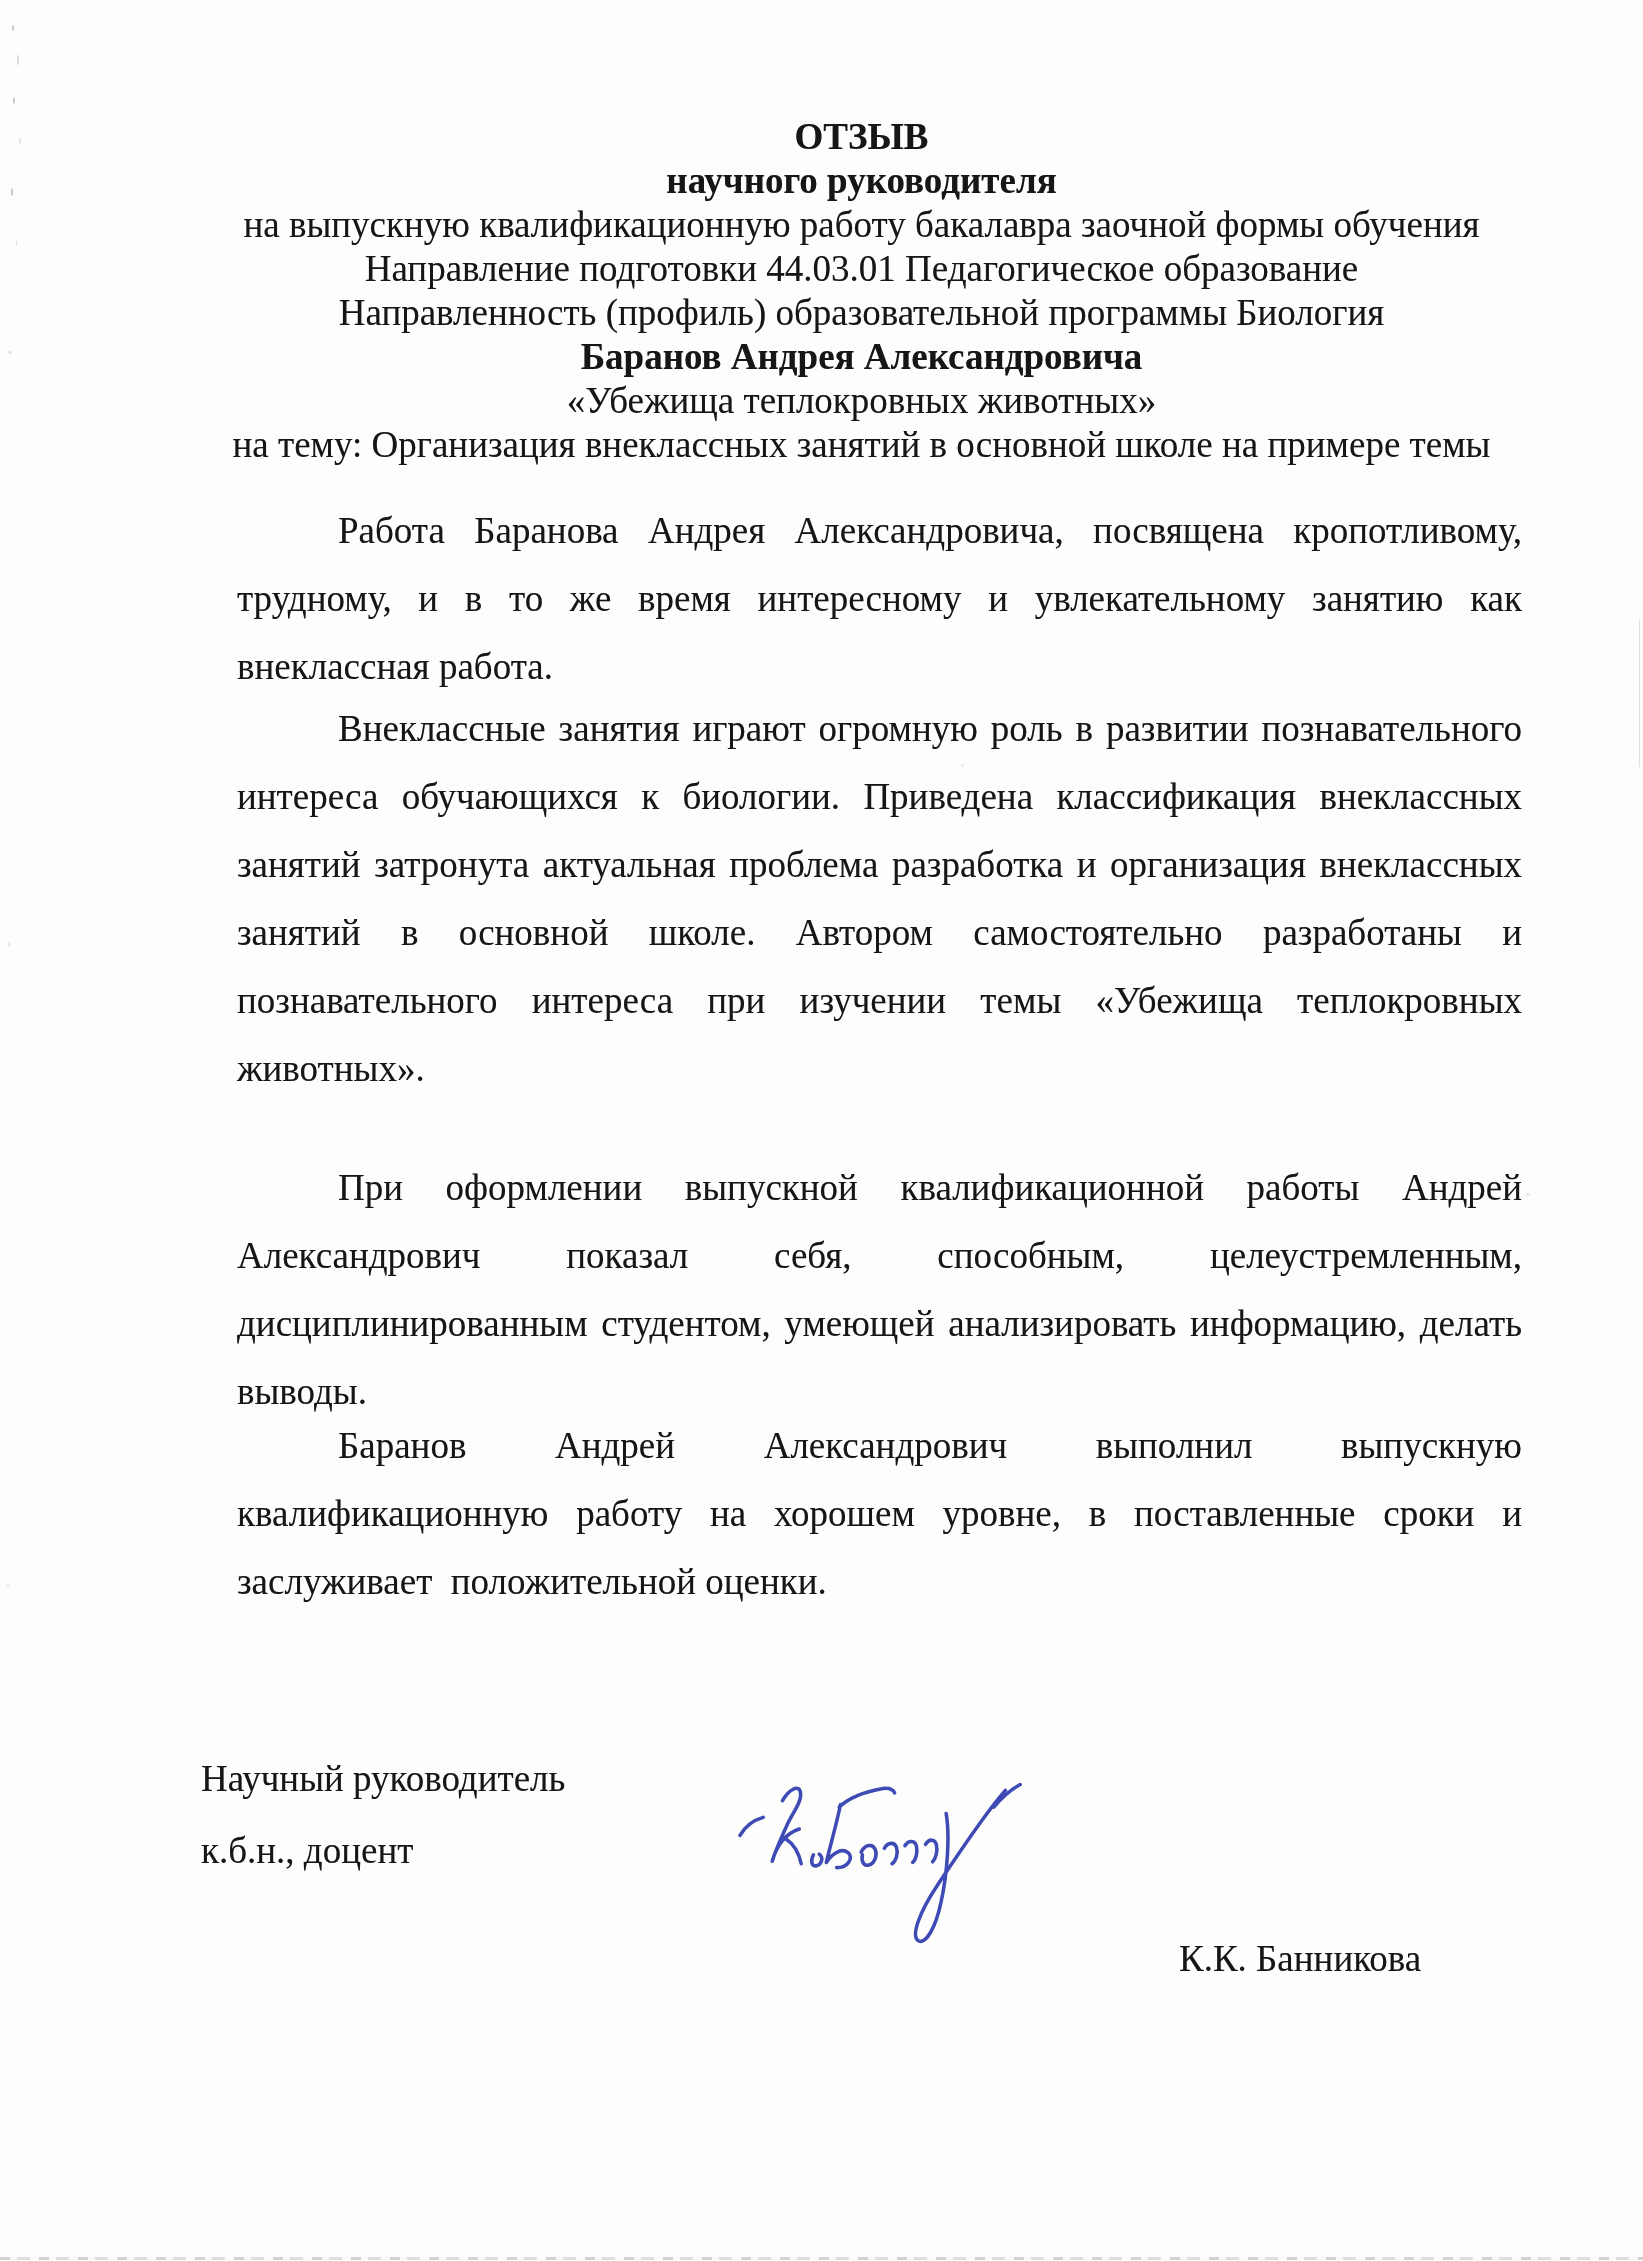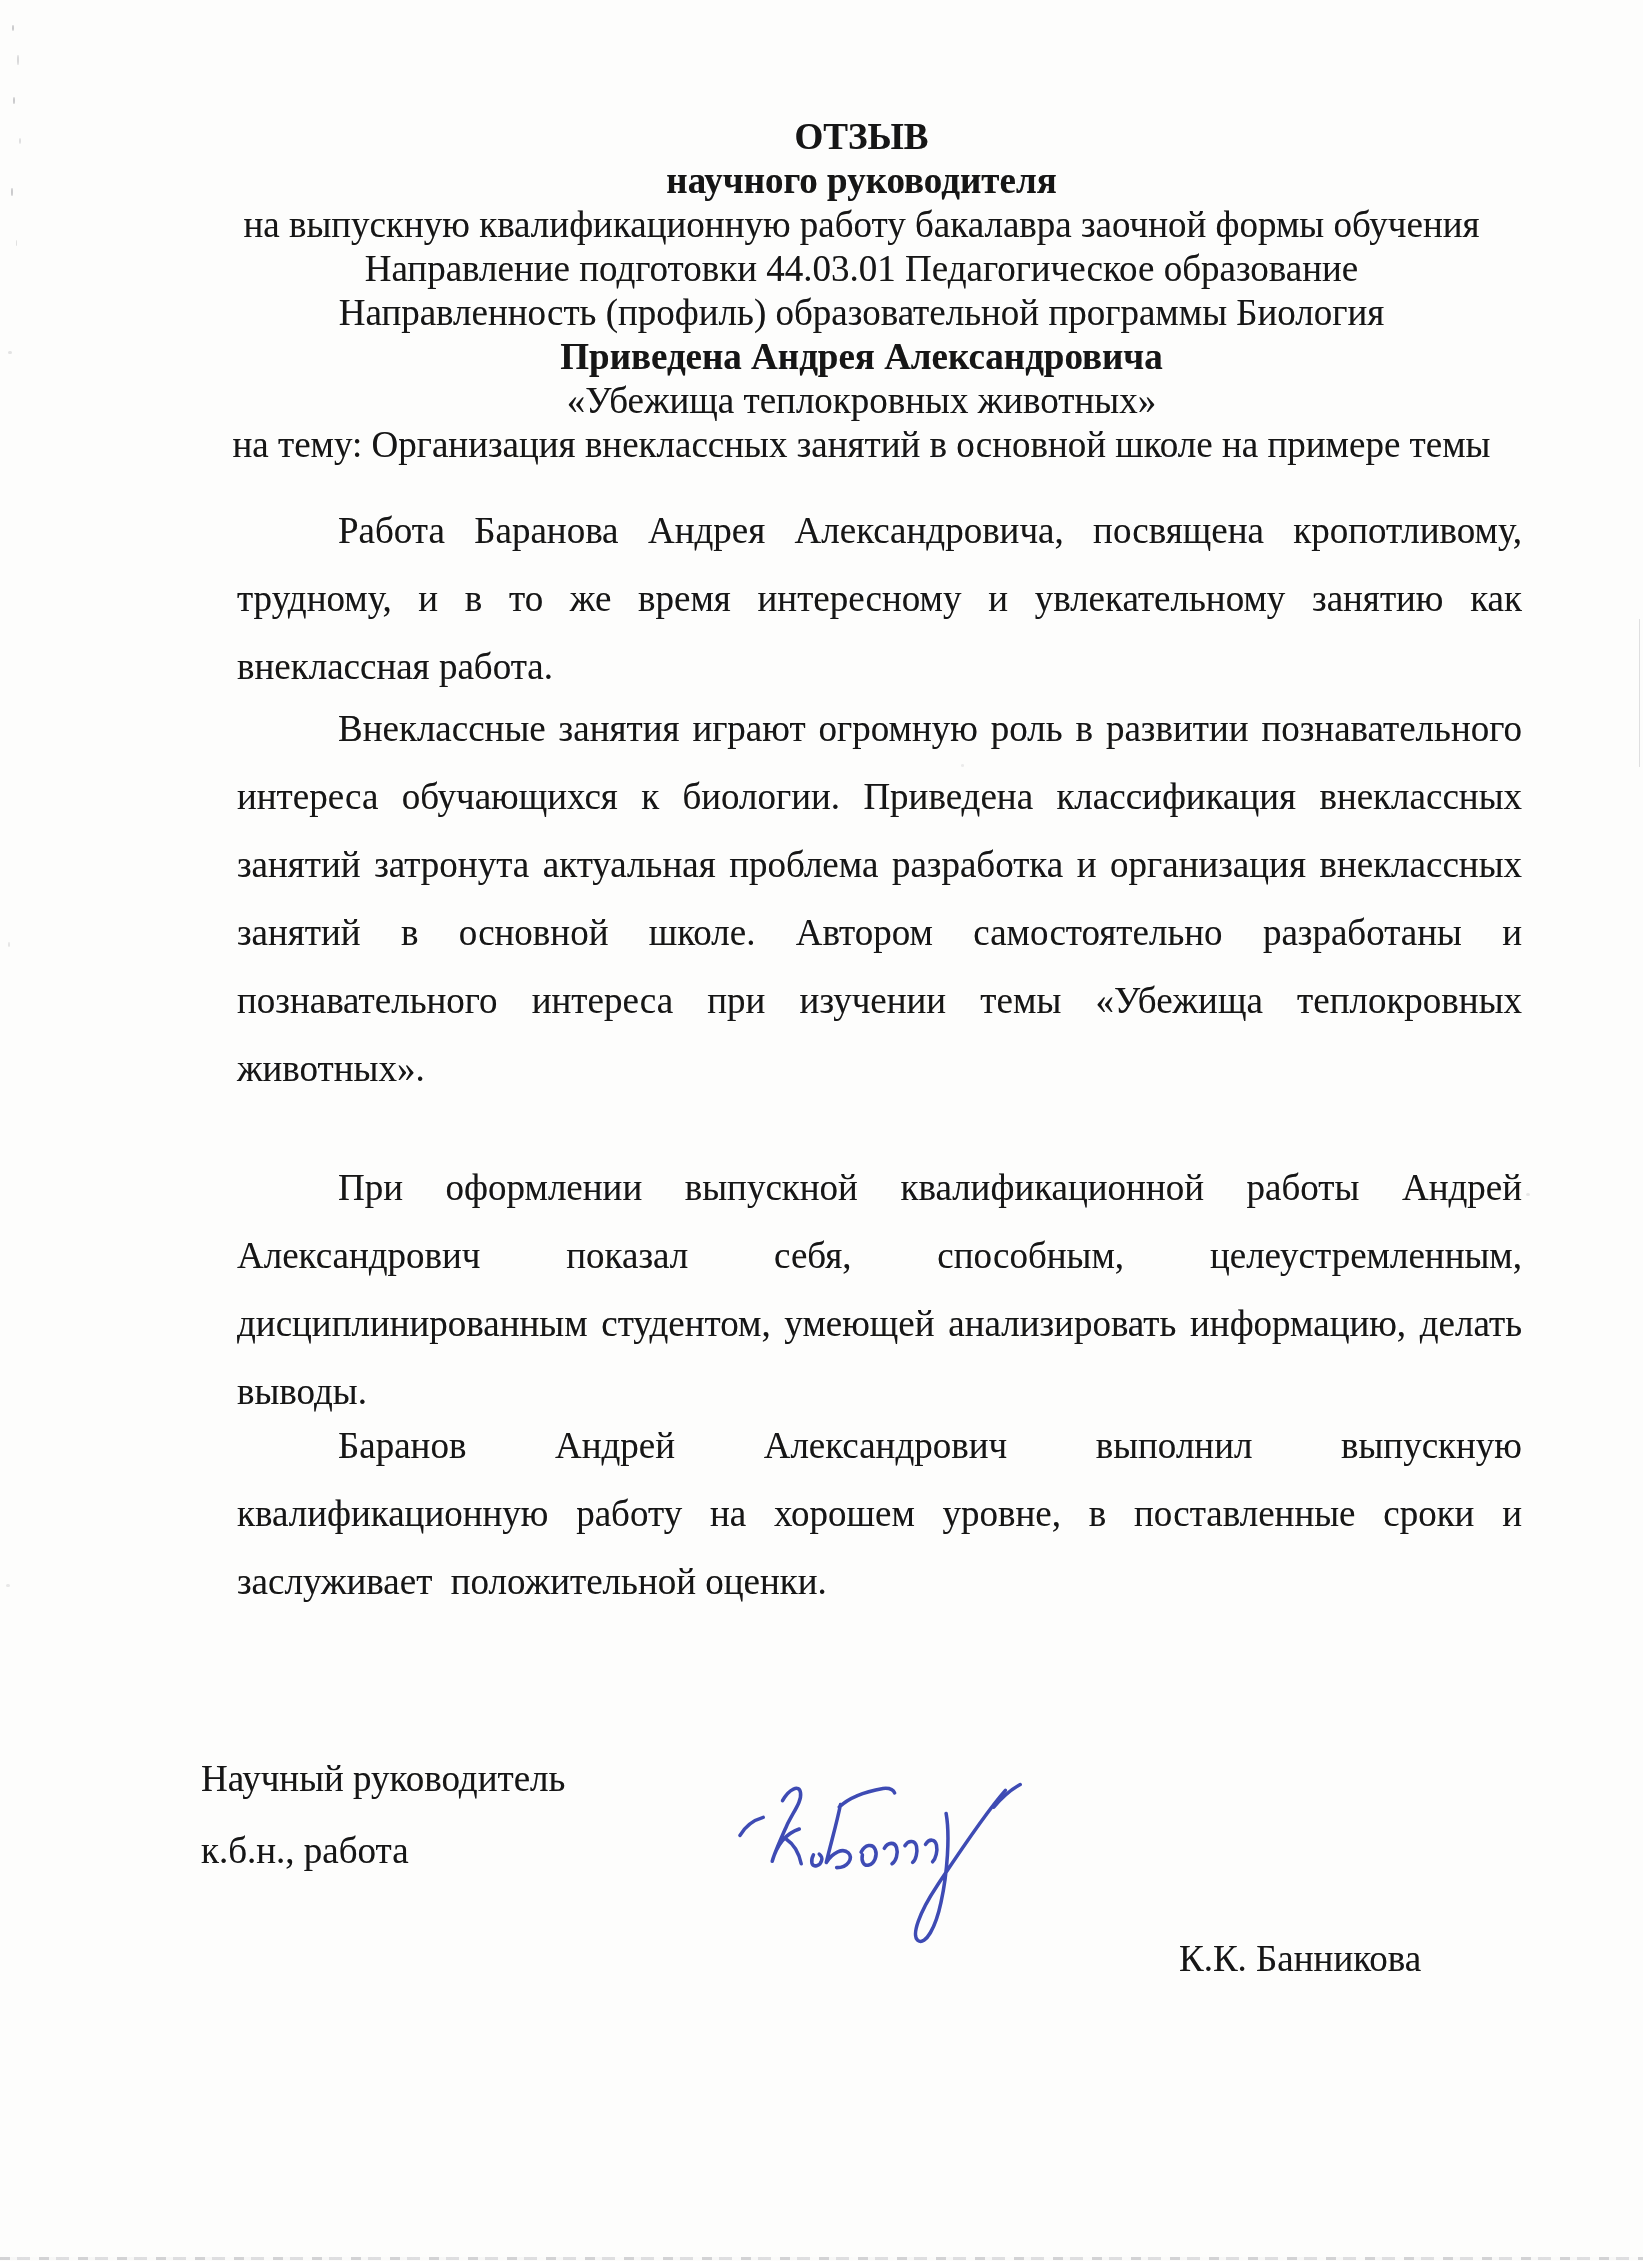--- a/index.html
+++ b/index.html
@@ -56,21 +56,21 @@
   <div class="speck" style="left:1526px;top:1193px;width:3.9px;height:3.2px;opacity:.4;"></div>
   <div class="scan-right"></div>
   <div class="scan-bottom"></div>
 
   <div class="header">
     <div class="hline bold">ОТЗЫВ</div>
     <div class="hline bold">научного руководителя</div>
     <div class="hline">на выпускную квалификационную работу бакалавра заочной формы обучения</div>
     <div class="hline">Направление подготовки 44.03.01 Педагогическое образование</div>
     <div class="hline">Направленность (профиль) образовательной программы Биология</div>
-    <div class="hline bold">Приведена Андрея Александровича</div>
+    <div class="hline bold">Баранов Андрея Александровича</div>
     <div class="hline">«Убежища теплокровных животных»</div>
     <div class="hline">на тему: Организация внеклассных занятий в основной школе на примере темы</div>
   </div>
 
   <div class="para p1">
     <div class="jl first">Работа Баранова Андрея Александровича, посвящена кропотливому,</div>
     <div class="jl">трудному, и в то же время интересному и увлекательному занятию как</div>
     <div class="ll">внеклассная работа.</div>
   </div>
 
@@ -90,21 +90,21 @@
     <div class="ll">выводы.</div>
   </div>
 
   <div class="para p4">
     <div class="jl first">Баранов Андрей Александрович выполнил выпускную</div>
     <div class="jl">квалификационную работу на хорошем уровне, в поставленные сроки и</div>
     <div class="ll">заслуживает  положительной оценки.</div>
   </div>
 
   <div class="sigline sig-role1">Научный руководитель</div>
-  <div class="sigline sig-role2">к.б.н., работа</div>
+  <div class="sigline sig-role2">к.б.н., доцент</div>
   <div class="sig-name">К.К. Банникова</div>
 
   <svg class="signature-svg" viewBox="0 0 470 340" fill="none" xmlns="http://www.w3.org/2000/svg">
     <g stroke="#2e3cae" stroke-width="5.5" stroke-linecap="round" stroke-linejoin="round" opacity="0.92">
       <path d="M20,100 C28,86 42,76 56,72"></path>
       <path d="M86,46 C96,28 112,20 114,34 C116,48 102,64 92,86 C84,104 74,126 70,140 C78,112 94,96 112,90 M92,106 C104,114 112,130 115,144"></path>
       <path d="M134,130 C129,140 131,149 139,147 C147,145 150,134 143,129"></path>
       <path d="M176,52 C170,82 161,112 154,142 M174,56 C188,42 214,32 242,27 C252,26 258,29 260,34 M154,142 C164,126 180,119 188,127 C196,135 188,150 170,150"></path>
       <path d="M208,126 C214,114 226,112 230,122 C234,132 228,144 220,146 C212,148 208,140 210,130"></path>
       <path d="M244,120 C250,110 260,110 263,119 C266,128 262,140 256,144"></path>

